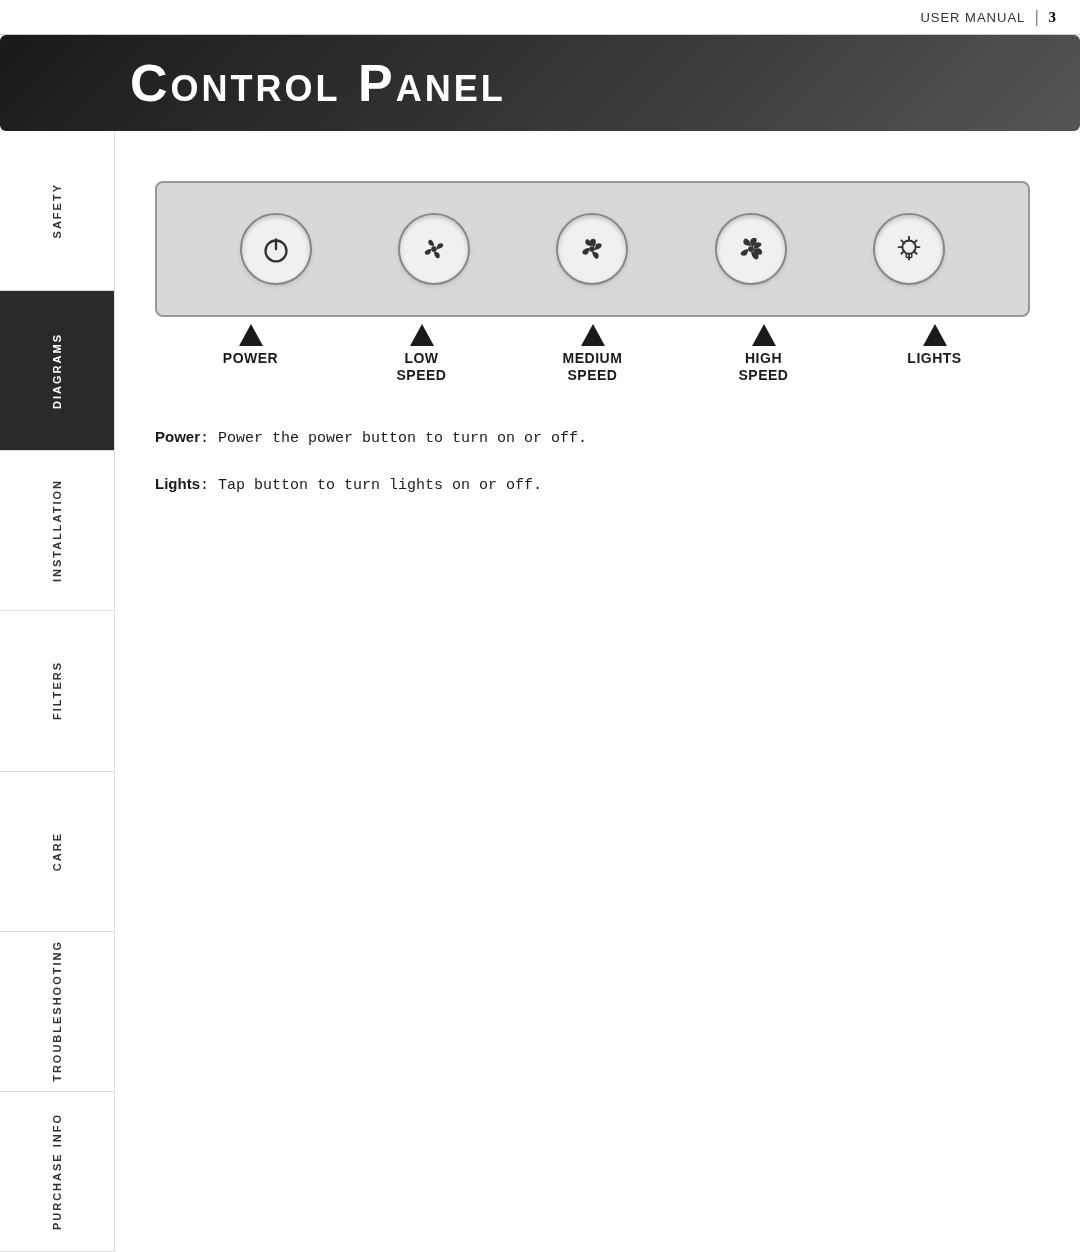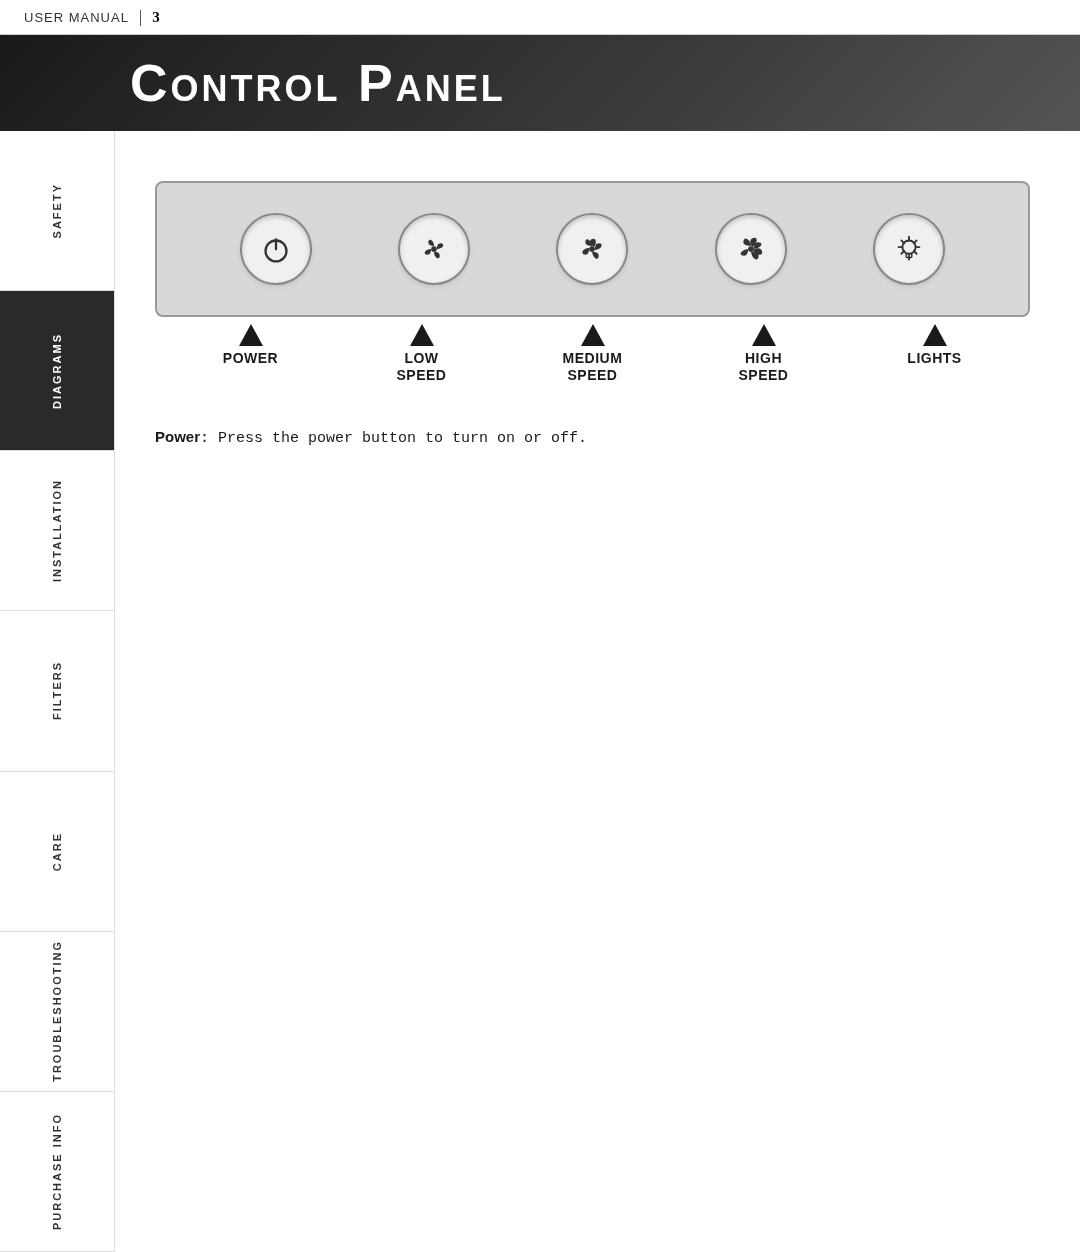--- a/index.html
+++ b/index.html
@@ -10,21 +10,21 @@
       font-family: 'Georgia', serif;
       background: #fff;
       display: flex;
       flex-direction: column;
     }
 
     
     .header-bar {
       background: #fff;
       display: flex;
-      justify-content: flex-start;
+      justify-content: flex-end;
       align-items: center;
       padding: 8px 24px;
       border-bottom: 1px solid #ccc;
     }
 
     .header-bar .page-info {
       font-family: Arial, sans-serif;
       font-size: 13px;
       letter-spacing: 1px;
       color: #333;
@@ -37,20 +37,21 @@
 
     .header-bar .page-num {
       font-weight: bold;
       font-size: 15px;
     }
 
     
     .title-section {
       background: linear-gradient(135deg, #1a1a1a 0%, #3a3a3a 60%, #555 100%);
       padding: 18px 30px 18px 130px;
+      border-radius: 6px;
     }
 
     .title-section h1 {
       font-family: Arial, sans-serif;
       font-size: 52px;
       font-weight: bold;
       color: #fff;
       letter-spacing: 3px;
       font-variant: small-caps;
       text-transform: capitalize;
@@ -324,18 +325,21 @@
 
         <div class="button-label-group">
           <div class="arrow-up"></div>
           <span class="btn-label">LIGHTS</span>
         </div>
       </div>
     </div>
 
     <div class="descriptions">
       <p class="desc-paragraph">
-        <strong>Power</strong><span>: Press the power button to turn on or off.</span>
+        <strong>Power</strong><span>: Power the power button to turn on or off.</span>
+      </p>
+      <p class="desc-paragraph">
+        <strong>Lights</strong><span>: Tap button to turn lights on or off.</span>
       </p>
     </div>
 
   </div>
 </div>
 
 </body></html>

